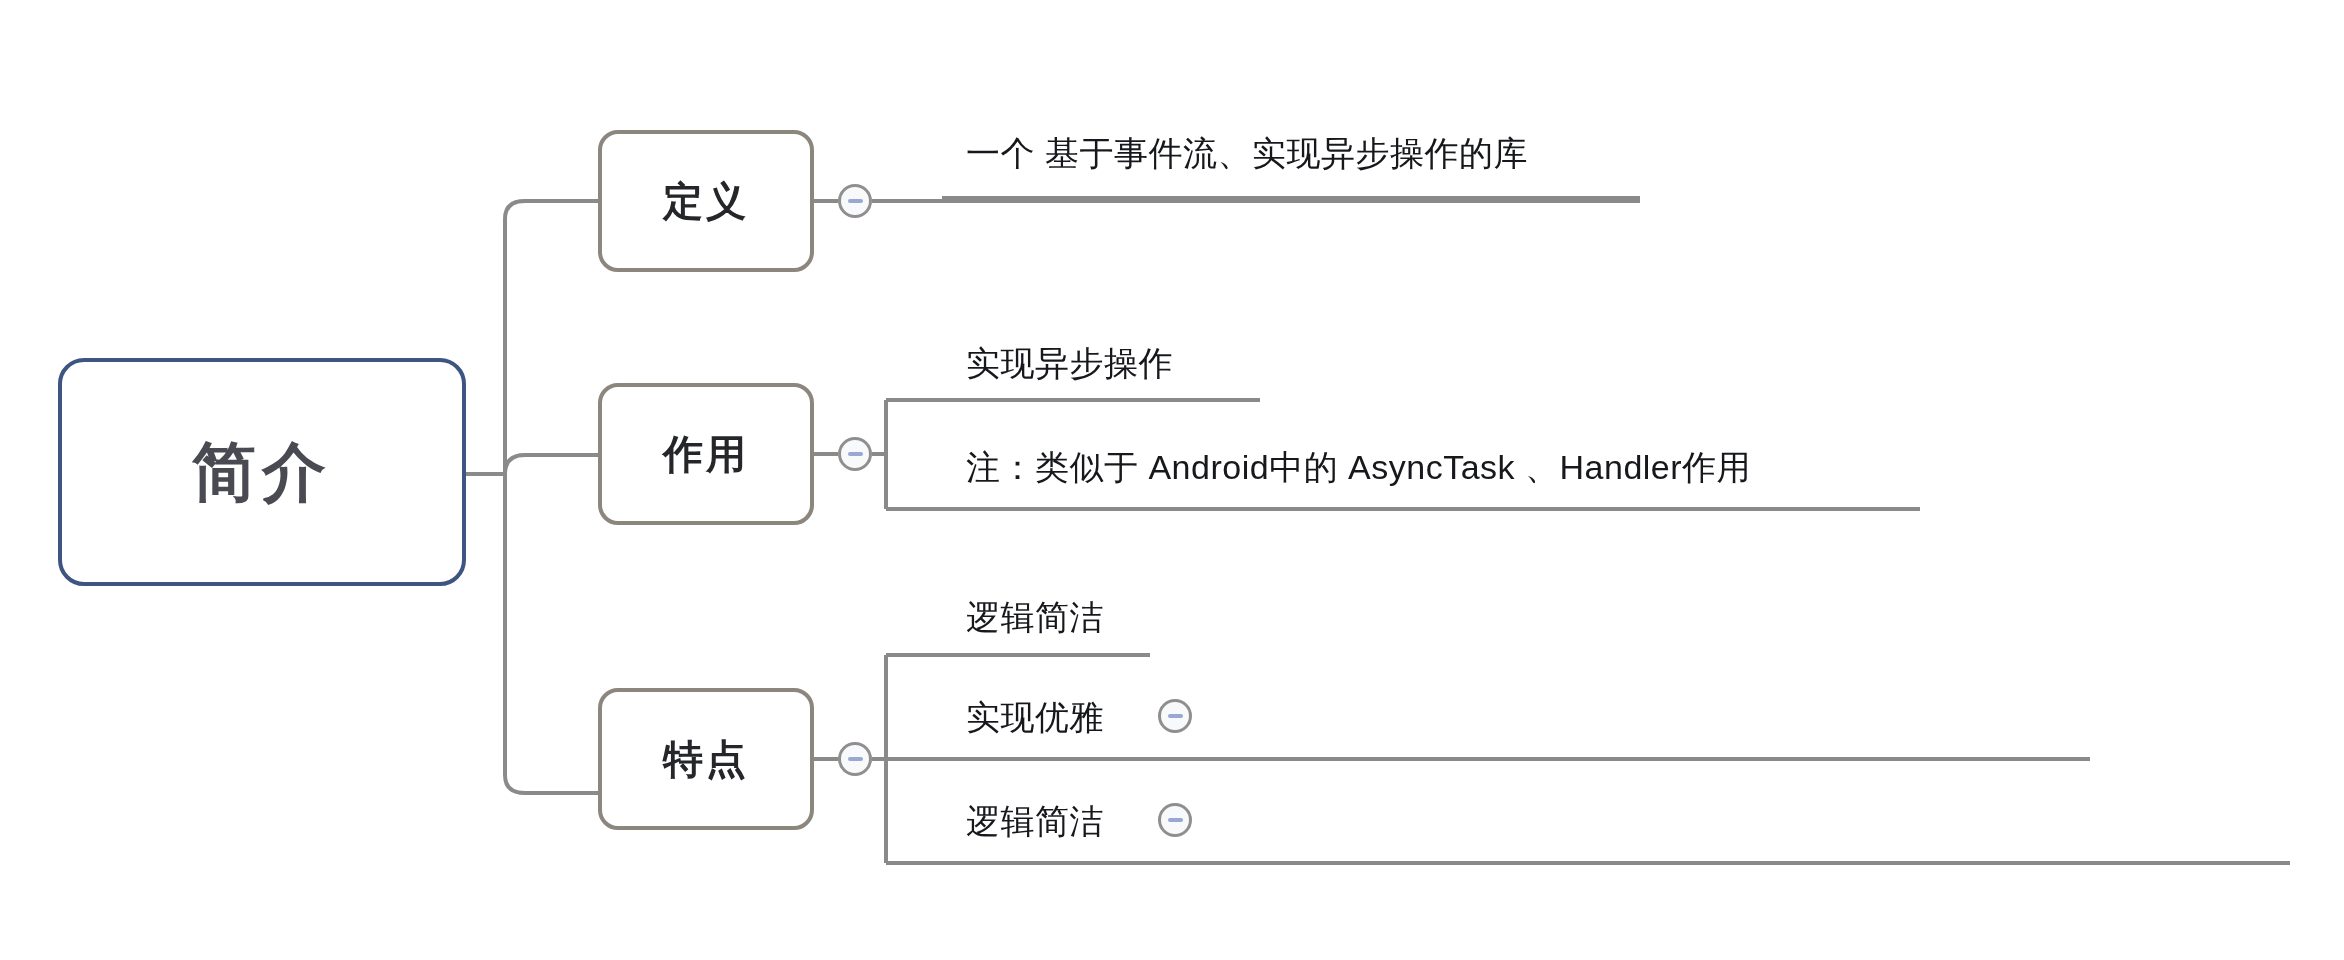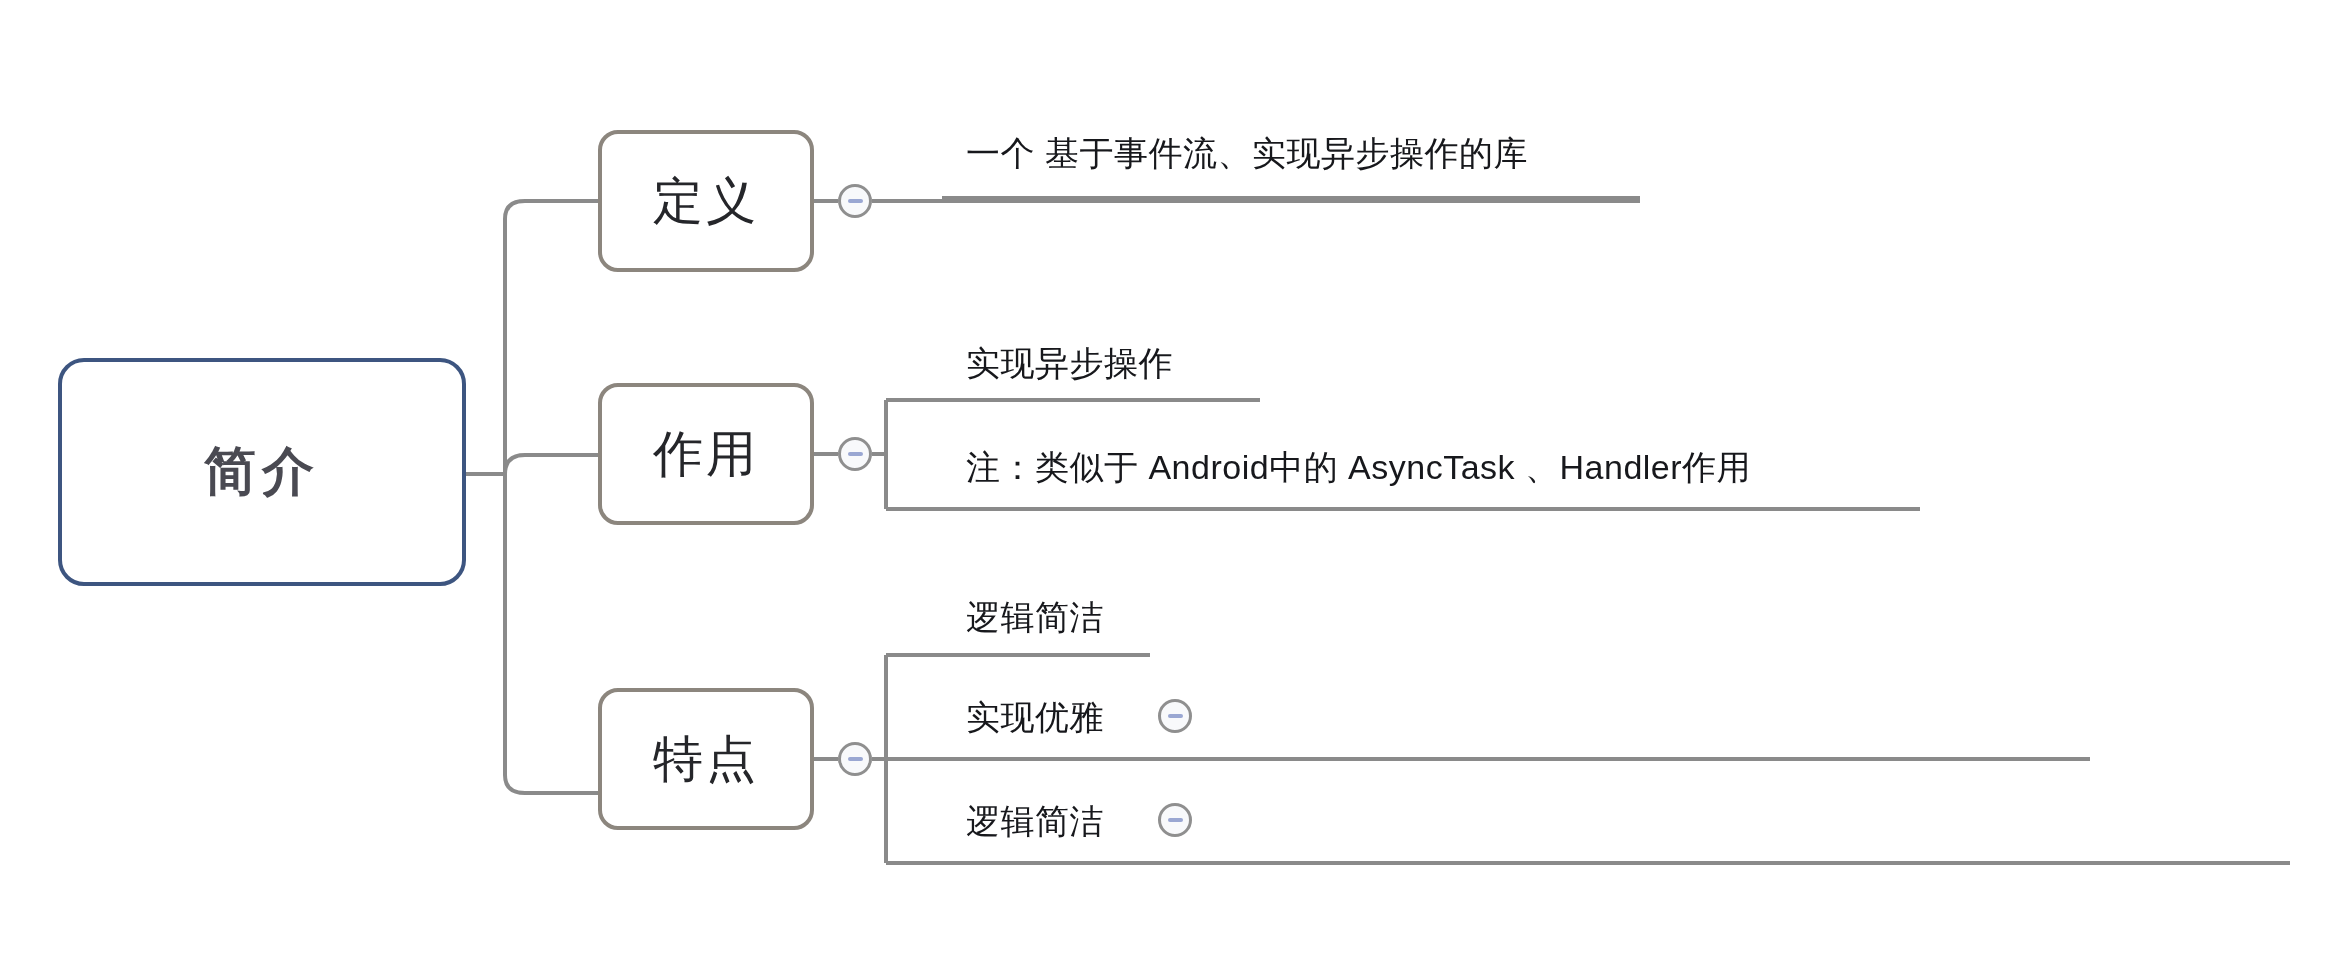--- a/index.html
+++ b/index.html
@@ -34,33 +34,33 @@
     border-radius:18px;
     z-index:3;
   }
   .node-root{
     left:58px; top:358px;
     width:408px; height:228px;
     border:4px solid #3d5580;
     border-radius:26px;
   }
   .node-root .label{
-    font-size:52px;
+    font-size:64px;
     font-weight:700;
     color:#4a4a52;
     letter-spacing:6px;
   }
   .node-branch{
     width:216px; height:142px;
     border:4px solid #8c867e;
     border-radius:20px;
   }
   .node-branch .label{
-    font-size:50px;
-    font-weight:400;
+    font-size:40px;
+    font-weight:700;
     color:#25262a;
     letter-spacing:3px;
   }
   #node-def{   left:598px; top:130px; }
   #node-role{  left:598px; top:383px; }
   #node-feat{  left:598px; top:688px; }
 
   
   .toggle{
     position:absolute;

